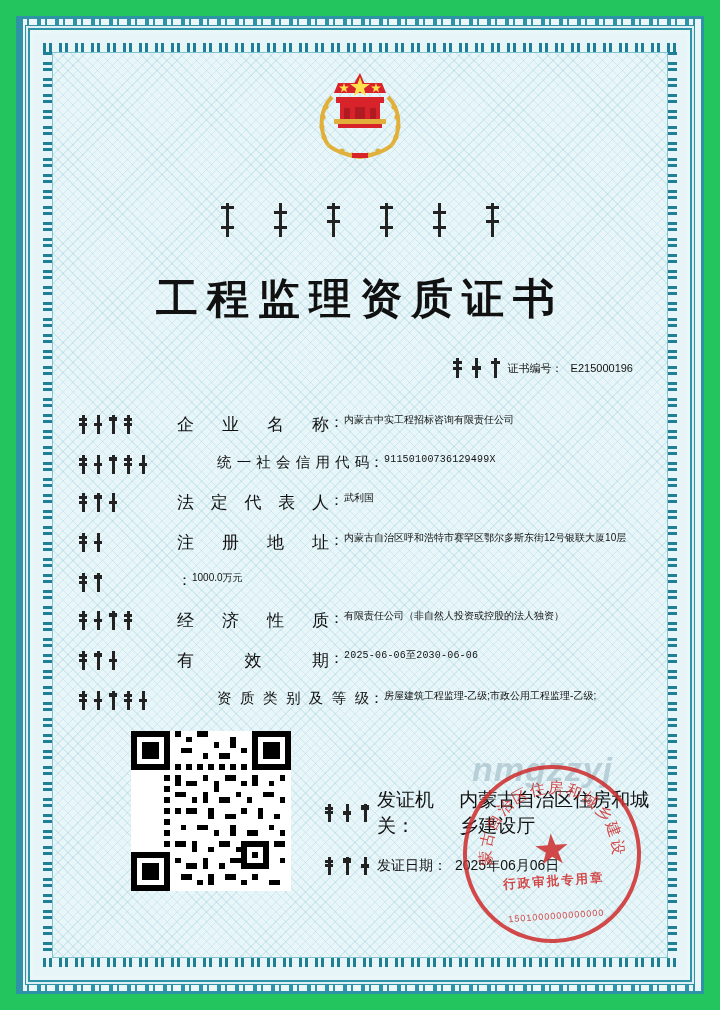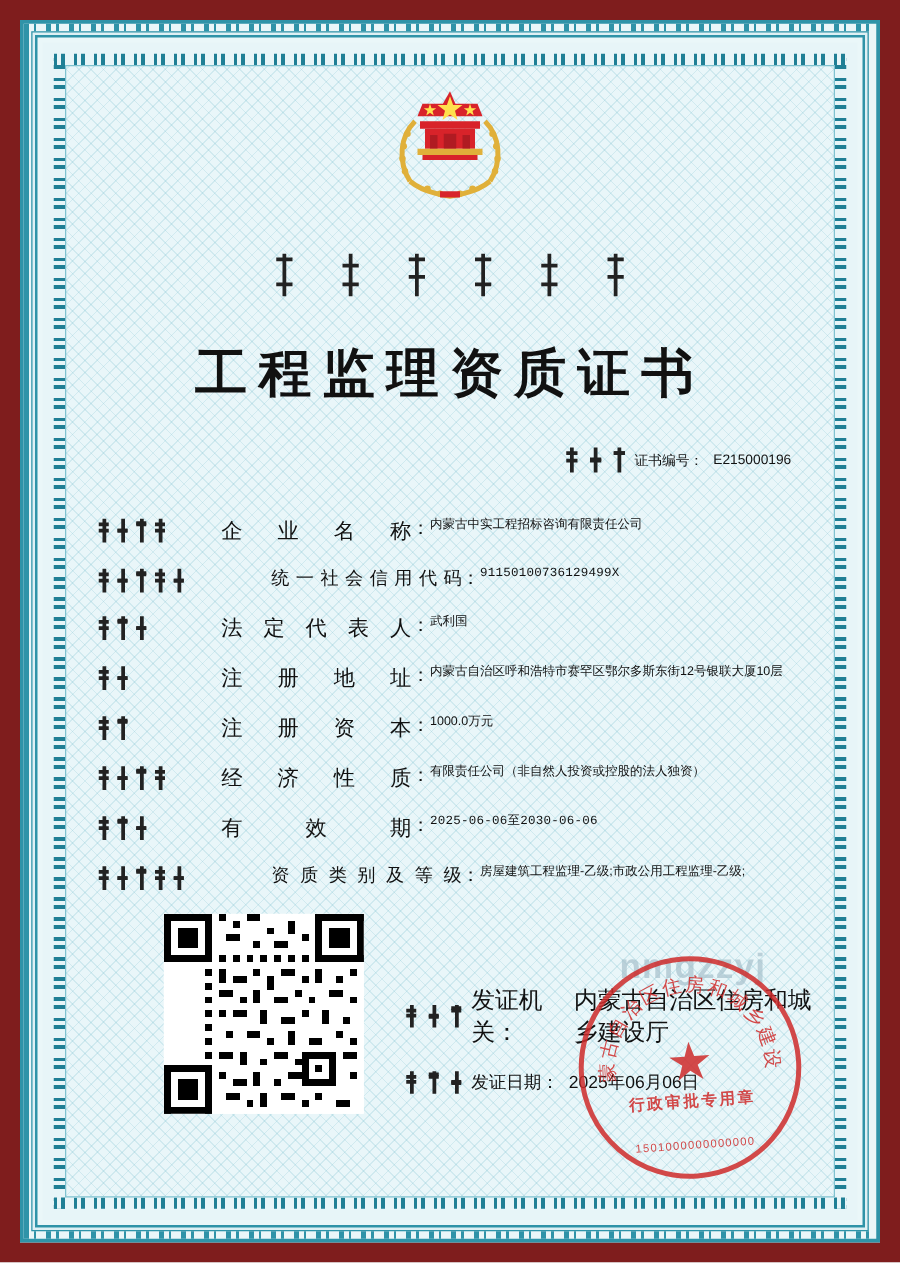--- a/index.html
+++ b/index.html
@@ -6,21 +6,21 @@
   html, body { margin:0; padding:0; }
   body {
     width: 720px; height: 1010px;
     font-family: "Liberation Sans", sans-serif;
     background: #ffffff;
     overflow: hidden;
   }
   .page {
     position: relative;
     width: 720px; height: 1010px;
-    background: #7f1d1d;
+    background: #22c55e;
   }
   
   .frame-outer {
     position: absolute;
     left: 16px; top: 16px; right: 16px; bottom: 16px;
     border: 3px solid #2f93a8;
     background:
       repeating-linear-gradient(90deg, #2f93a8 0 4px, #eaf6f8 4px 8px, #2f93a8 8px 10px, #eaf6f8 10px 18px);
     background-color:#eaf6f8;
   }
@@ -182,23 +182,24 @@
     text-align:center; font-size:12.5px; letter-spacing:2px; font-weight:bold;
   }
   .seal .num {
     position:absolute; left:0; right:0; bottom:18px;
     text-align:center; font-size:9px; letter-spacing:1px;
   }
   .seal svg { position:absolute; inset:0; }
 
   .watermark {
     position:absolute; right:54px; bottom:168px;
-    font-size:28px; color:rgba(170,195,205,0.75);
+    font-size:34px; color:rgba(170,195,205,0.75);
     font-weight:bold; letter-spacing:1px;
     font-family:"Liberation Sans",sans-serif;
+    font-style:italic;
   }
 </style>
 </head>
 <body>
 
 <div class="page">
   <div class="frame-outer"></div>
   <div class="frame-mid"></div>
   <div class="frame-key"></div>
 
@@ -312,21 +313,20 @@
         <span class="f-label">注 册 地 址</span>
         <span class="f-colon">：</span>
         <span class="f-value">内蒙古自治区呼和浩特市赛罕区鄂尔多斯东街12号银联大厦10层</span>
       </div>
 
       <div class="field">
         <span class="f-mong">
           <span class="mg"></span>
           <span class="mg v3"></span>
         </span>
-        <span class="f-label">注 册 资 本</span>
         <span class="f-colon">：</span>
         <span class="f-value">1000.0万元</span>
       </div>
 
       <div class="field">
         <span class="f-mong">
           <span class="mg"></span>
           <span class="mg v2"></span>
           <span class="mg v3"></span>
           <span class="mg"></span>

